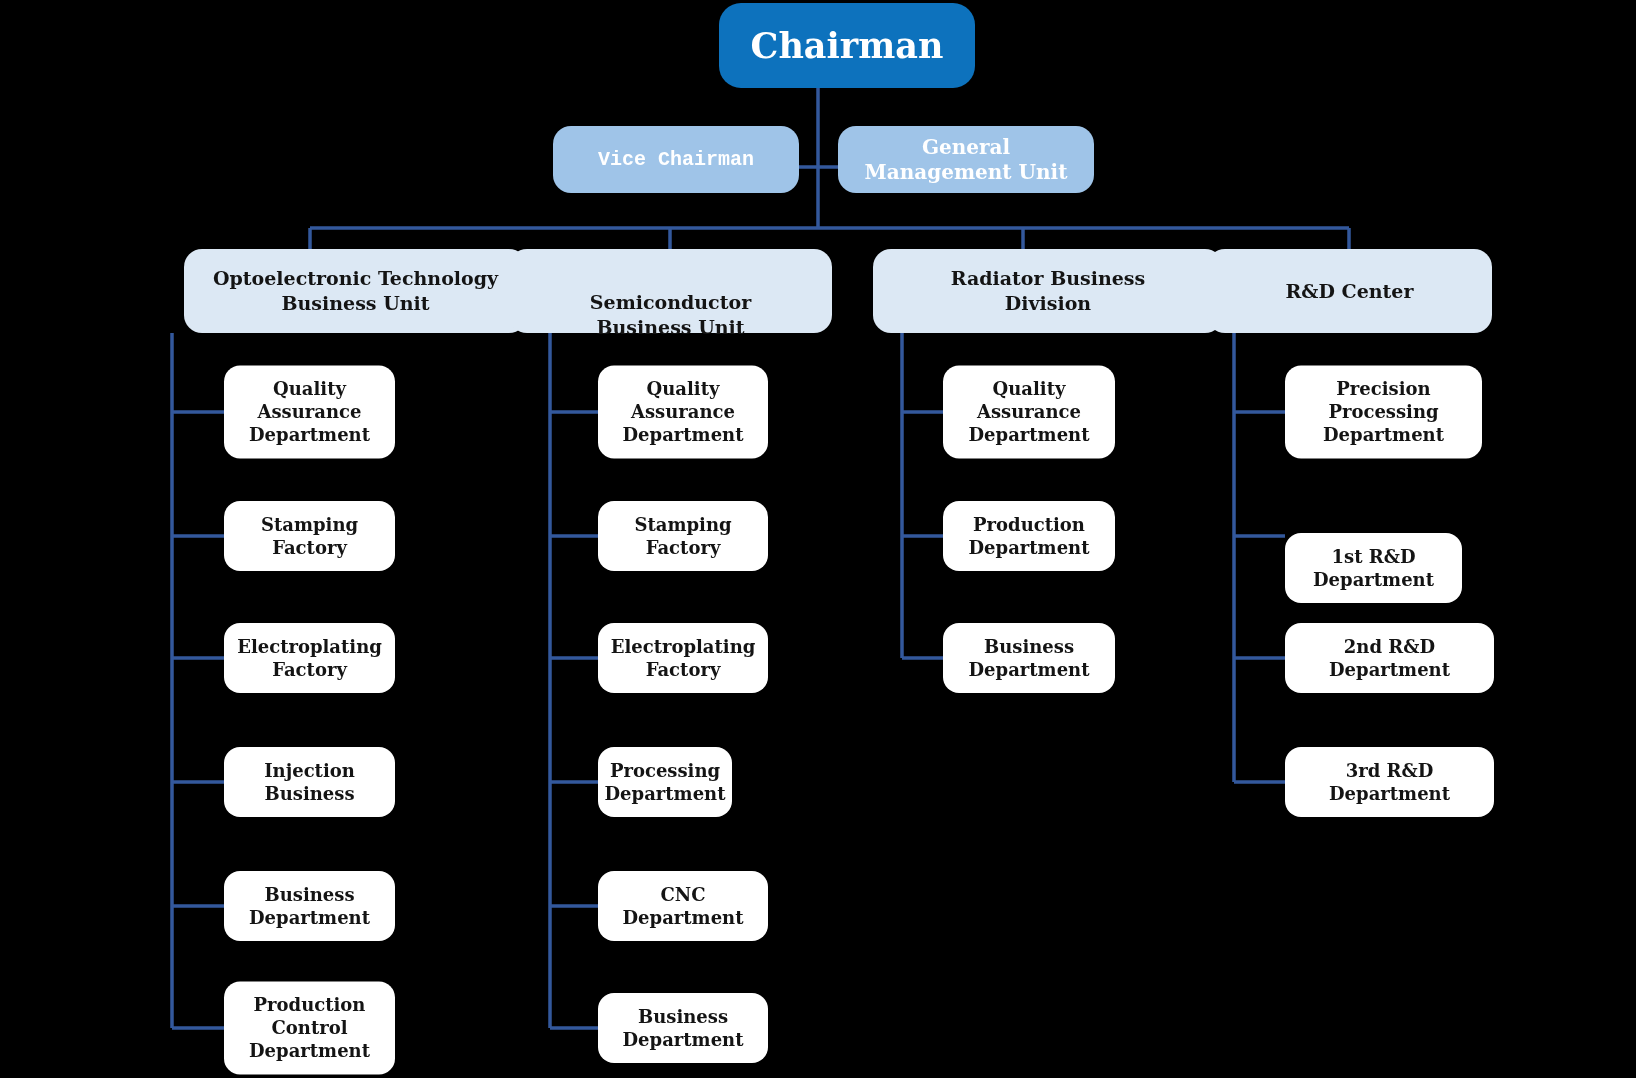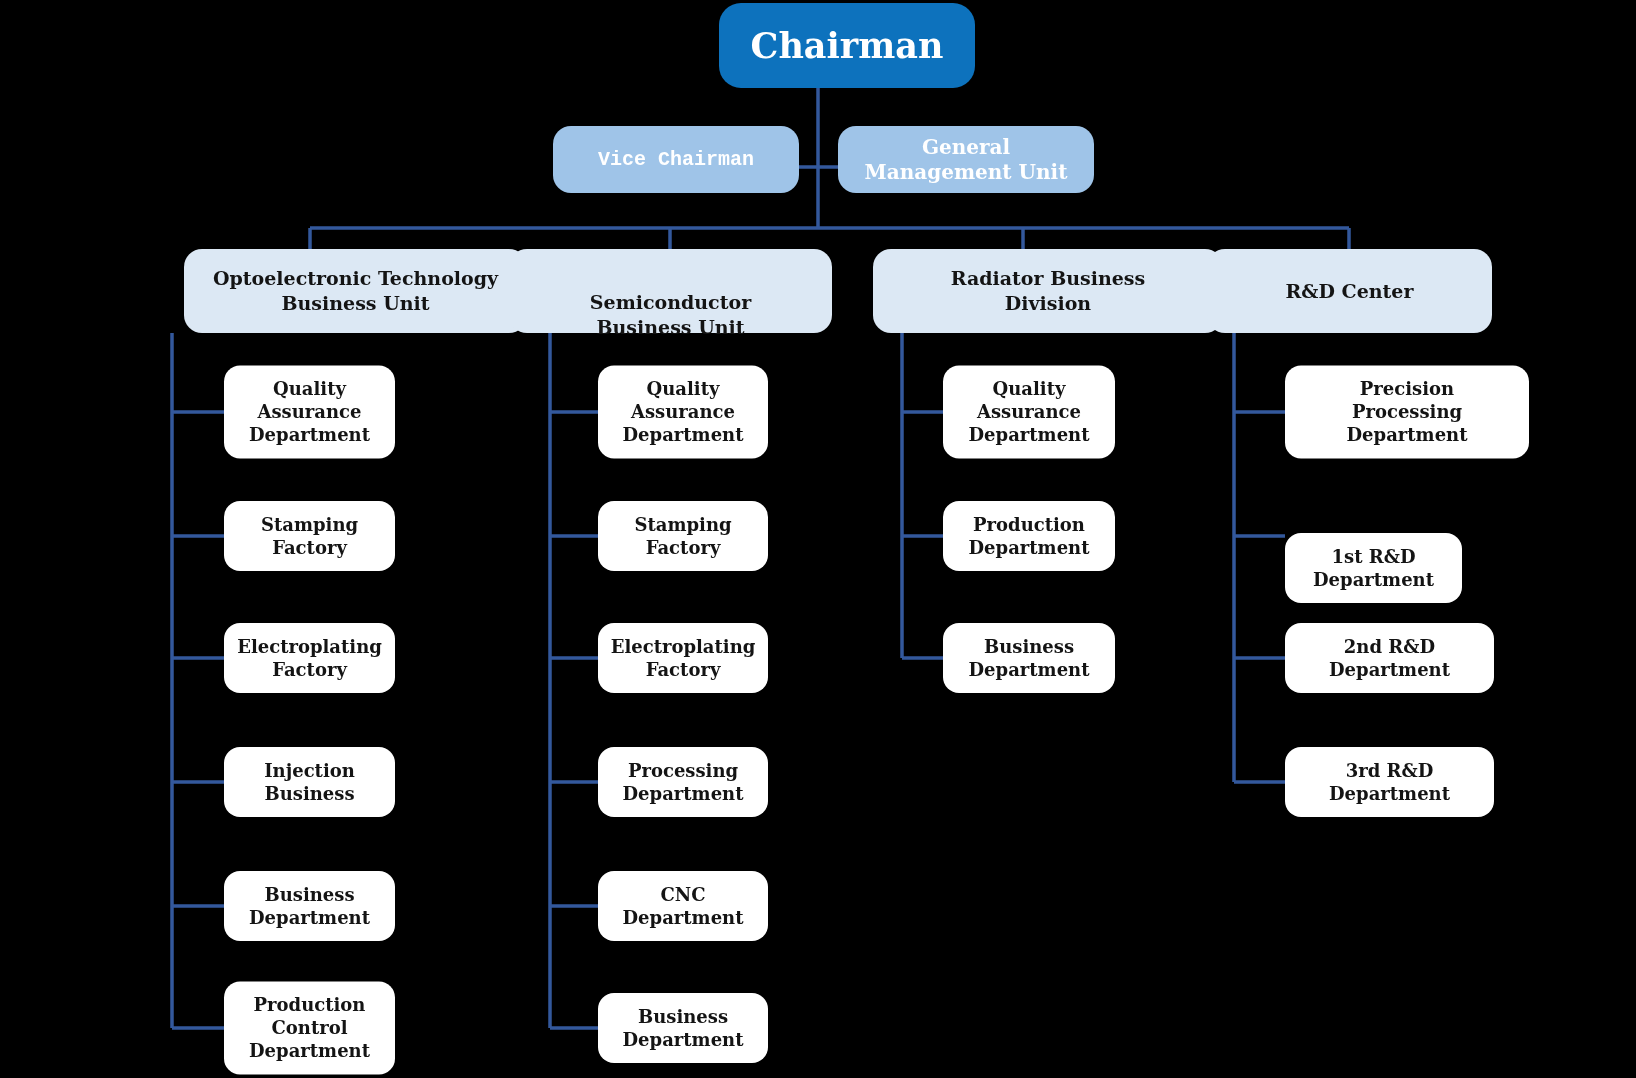--- a/index.html
+++ b/index.html
@@ -148,21 +148,21 @@
       </div>
       <div class="node child" style="left: 598px; width: 170px; top: 412px;">
         <span class="txt">Quality Assurance Department</span>
       </div>
       <div class="node child" style="left: 598px; width: 170px; top: 536px;">
         <span class="txt">Stamping Factory</span>
       </div>
       <div class="node child" style="left: 598px; width: 170px; top: 658px;">
         <span class="txt">Electroplating Factory</span>
       </div>
-      <div class="node child" style="left: 598px; width: 170px; top: 782px;">
+      <div class="node child" style="left: 598px; width: 134px; top: 782px;">
         <span class="txt">Processing Department</span>
       </div>
       <div class="node child" style="left: 598px; width: 170px; top: 906px;">
         <span class="txt">CNC Department</span>
       </div>
       <div class="node child" style="left: 598px; width: 170px; top: 1028px;">
         <span class="txt">Business Department</span>
       </div>
       <div class="node branch" style="left: 873px; width: 350px;">
         <span class="txt" style="max-width: 205px;">Radiator Business Division</span>
@@ -172,21 +172,21 @@
       </div>
       <div class="node child" style="left: 943px; width: 172px; top: 536px;">
         <span class="txt">Production Department</span>
       </div>
       <div class="node child" style="left: 943px; width: 172px; top: 658px;">
         <span class="txt">Business Department</span>
       </div>
       <div class="node branch" style="left: 1207px; width: 285px;">
         <span class="txt" style="max-width: 250px;">R&amp;D Center</span>
       </div>
-      <div class="node child" style="left: 1285px; width: 244px; top: 412px;">
+      <div class="node child" style="left: 1285px; width: 197px; top: 412px;">
         <span class="txt">Precision Processing Department</span>
       </div>
       <div class="node child" style="left: 1285px; width: 177px; top: 568px; justify-content: center;">
         <span class="txt">1st R&amp;D Department</span>
       </div>
       <div class="node child" style="left: 1285px; width: 209px; top: 658px;">
         <span class="txt">2nd R&amp;D Department</span>
       </div>
       <div class="node child" style="left: 1285px; width: 209px; top: 782px;">
         <span class="txt">3rd R&amp;D Department</span>

